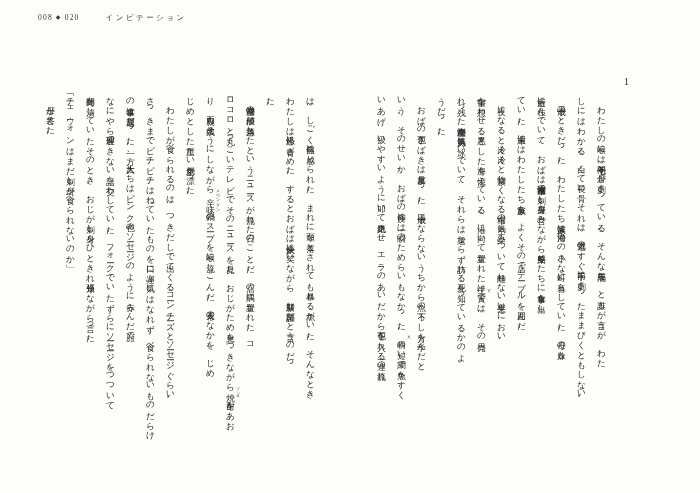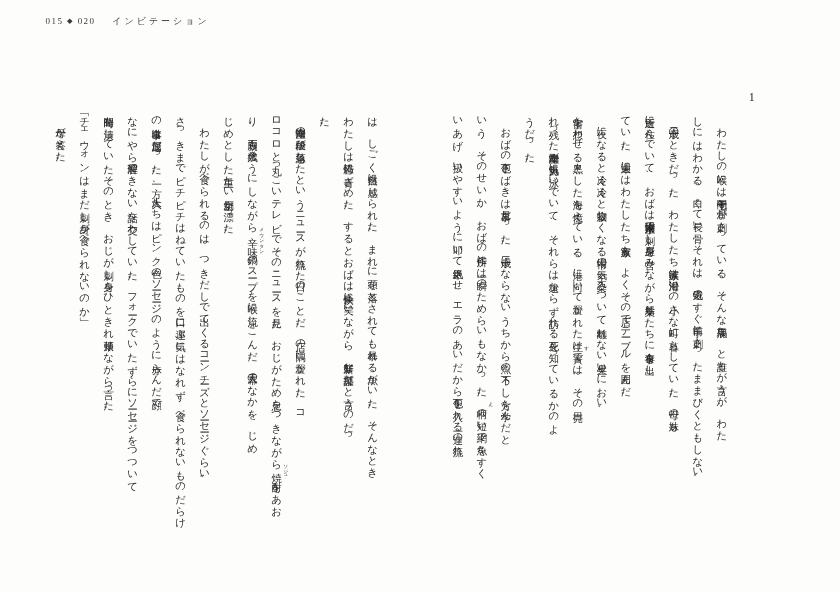--- a/index.html
+++ b/index.html
@@ -12,21 +12,21 @@
     position:relative;width:700px;height:493px;
     background:#fdfdfc;color:#262626;
   }
   
   #running-header{
     position:absolute;top:13px;left:38px;
     font-size:7.5px;color:#3a3a3a;letter-spacing:1.2px;
     white-space:nowrap;
   }
   #running-header .sep{font-size:6px;margin:0 3px;vertical-align:1px;color:#3a3a3a;}
-  #running-header .title{margin-left:14px;letter-spacing:2.5px;}
+  #running-header .title{margin-left:26px;letter-spacing:2.5px;}
   
   #section-number{
     position:absolute;top:76px;left:624px;
     font-size:10px;color:#262626;
   }
   
   .vtext{
     position:absolute;top:91px;height:348px;
     writing-mode:vertical-rl;
     -webkit-writing-mode:vertical-rl;
@@ -40,21 +40,21 @@
   .tline.indent{text-indent:1em;}
   ruby{ruby-position:over;}
   rt{font-size:4px;letter-spacing:0;color:#262626;}
 </style>
 </head>
 <body>
 
 <div id="spread">
 
   <div id="running-header">
-    <span>015</span><span class="sep">◆</span><span>020</span><span class="title">インビテーション</span>
+    <span>008</span><span class="sep">◆</span><span>020</span><span class="title">インビテーション</span>
   </div>
 
   <div id="section-number">1</div>
 
   <div id="right-text" class="vtext">
       <div class="tline indent">わたしの喉には十七年間、骨が刺さっている。そんな馬鹿な、と誰もが言うが、わた</div>
       <div class="tline">しにはわかる。白くて長い骨。それは、気道のすぐ手前に刺さったままびくともしない。</div>
       <div class="tline indent">十二歳のときだった。わたしたち家族は海沿いの小さな町に暮らしていた。母の妹も</div>
       <div class="tline">近所に住んでいて、おばは水産物市場で刺し身屋を営みながら船乗りたちに食事を出し</div>
       <div class="tline">ていた。週末にはわたしたち家族も、よくその店でテーブルを囲んだ。</div>

